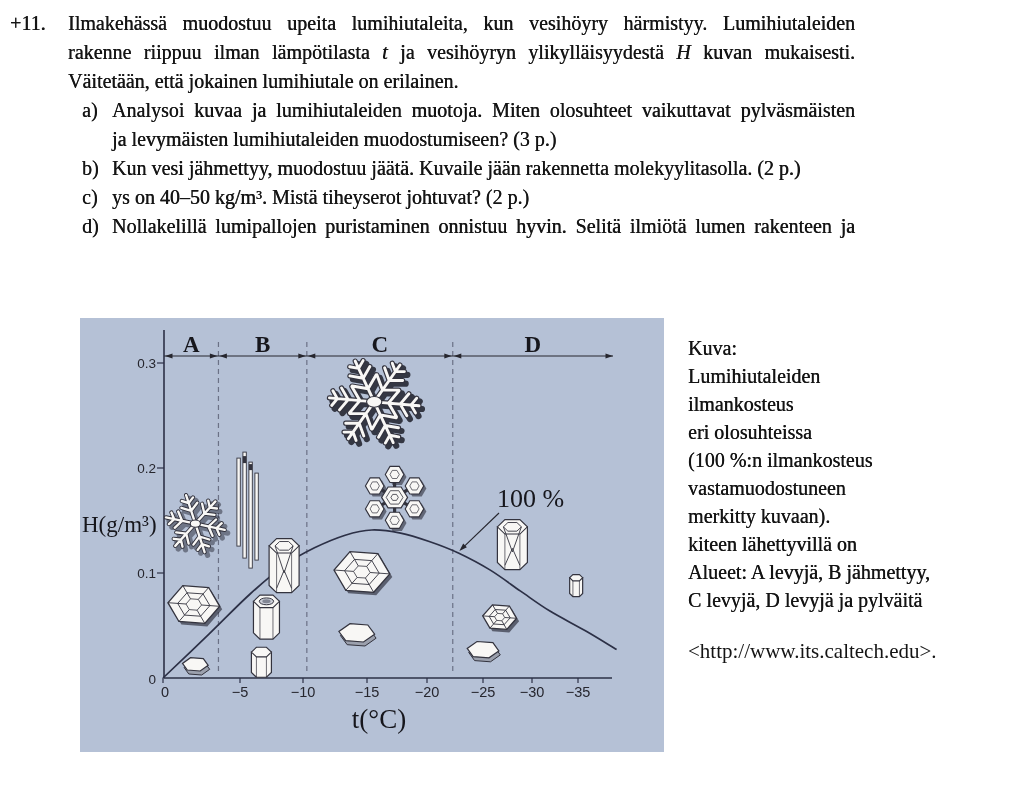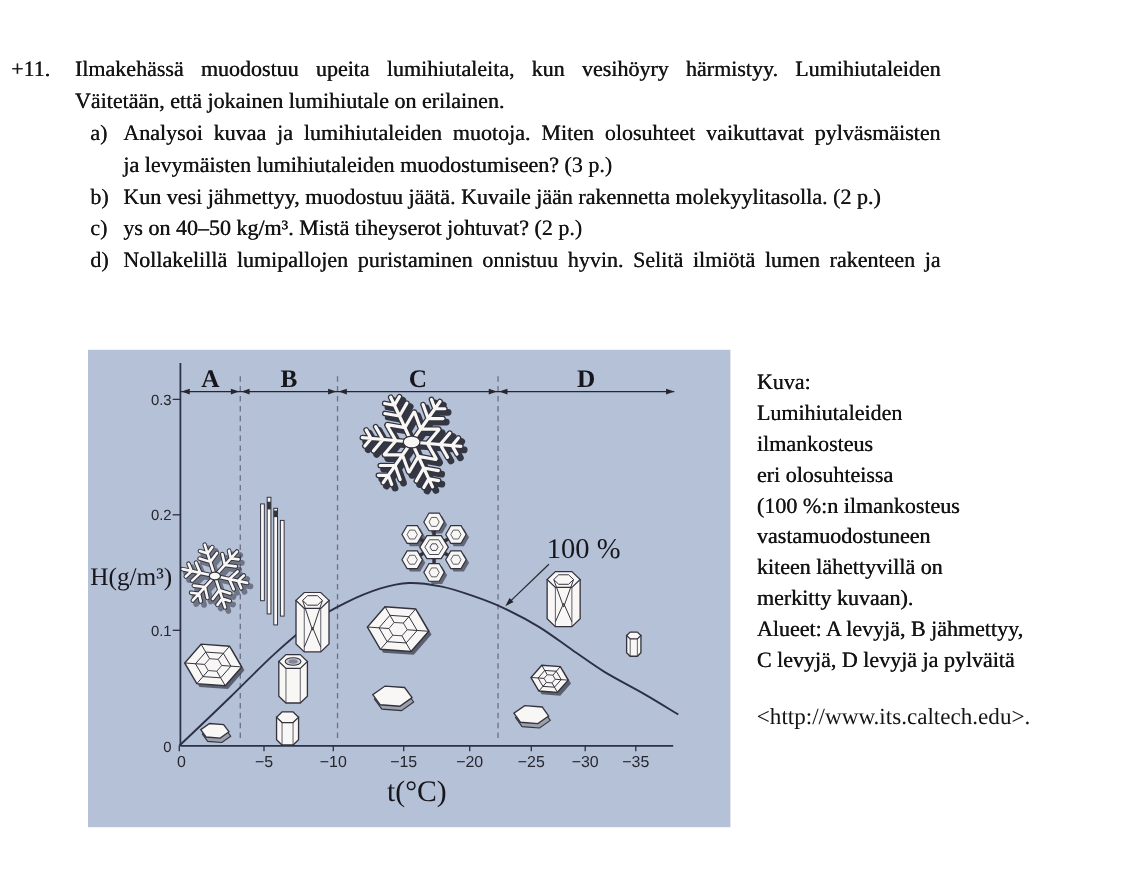--- a/index.html
+++ b/index.html
@@ -1,19 +1,19 @@
 <!DOCTYPE html>
 <html><head>
 <meta charset="utf-8">
 <style>
   html,body{margin:0;padding:0}
   body{width:1025px;height:790px;background:#fff;position:relative;overflow:hidden;
        font-family:"Liberation Serif",serif;}
   .doc{position:absolute;left:0;top:9px;width:877px;font-size:20px;line-height:29px;
-       color:#151515;text-shadow:0.35px 0 0 currentColor;margin-top:40px;}
+       color:#151515;text-shadow:0.35px 0 0 currentColor;}
   .para{position:relative;}
   .marker{position:absolute;top:0;left:10px;}
   .para.item .marker{left:82px;}
   .lines{padding-left:68px;padding-right:22px;}
   .para.item .lines{padding-left:112px;}
   .line{white-space:normal;}
   .line.fill{text-align:justify;text-align-last:justify;}
   .it{font-style:italic;}
   .figure-panel{position:absolute;left:80px;top:318px;width:584px;height:434px;}
   .figure-panel svg{display:block}
@@ -23,20 +23,21 @@
   .cap-source{margin-top:26px;font-size:21px;line-height:23px;text-shadow:none;}
 </style>
 </head>
 <body>
 
 <div class="doc">
   <div class="para intro">
     <span class="marker">+11.</span>
     <div class="lines" id="intro-lines">
         <div class="line fill">Ilmakehässä muodostuu upeita lumihiutaleita, kun vesihöyry härmistyy. Lumihiutaleiden</div>
+        <div class="line fill"><span>rakenne riippuu ilman lämpötilasta </span><span class="it">t</span><span> ja vesihöyryn ylikylläisyydestä </span><span class="it">H</span><span> kuvan mukaisesti.</span></div>
         <div class="line">Väitetään, että jokainen lumihiutale on erilainen.</div>
       </div>
   </div>
   <div id="items">
       <div class="para item">
         <span class="marker">a)</span>
         <div class="lines">
           <div class="line fill">Analysoi kuvaa ja lumihiutaleiden muotoja. Miten olosuhteet vaikuttavat pylväsmäisten</div>
           <div class="line">ja levymäisten lumihiutaleiden muodostumiseen? (3 p.)</div>
         </div>
@@ -260,21 +261,21 @@
 </div>
 
 <div class="caption">
   <div class="cap-title">Kuva:</div>
   <div id="cap-lines">
       <div>Lumihiutaleiden</div>
       <div>ilmankosteus</div>
       <div>eri olosuhteissa</div>
       <div>(100 %:n ilmankosteus</div>
       <div>vastamuodostuneen</div>
+      <div>merkitty kuvaan).</div>
       <div>kiteen lähettyvillä on</div>
-      <div>merkitty kuvaan).</div>
       <div>Alueet: A levyjä, B jähmettyy,</div>
       <div>C levyjä, D levyjä ja pylväitä</div>
     </div>
   <div class="cap-source" id="cap-source">
       <div>&lt;http://www.its.caltech.edu&gt;.</div>
     </div>
 </div>
 
 </body></html>

